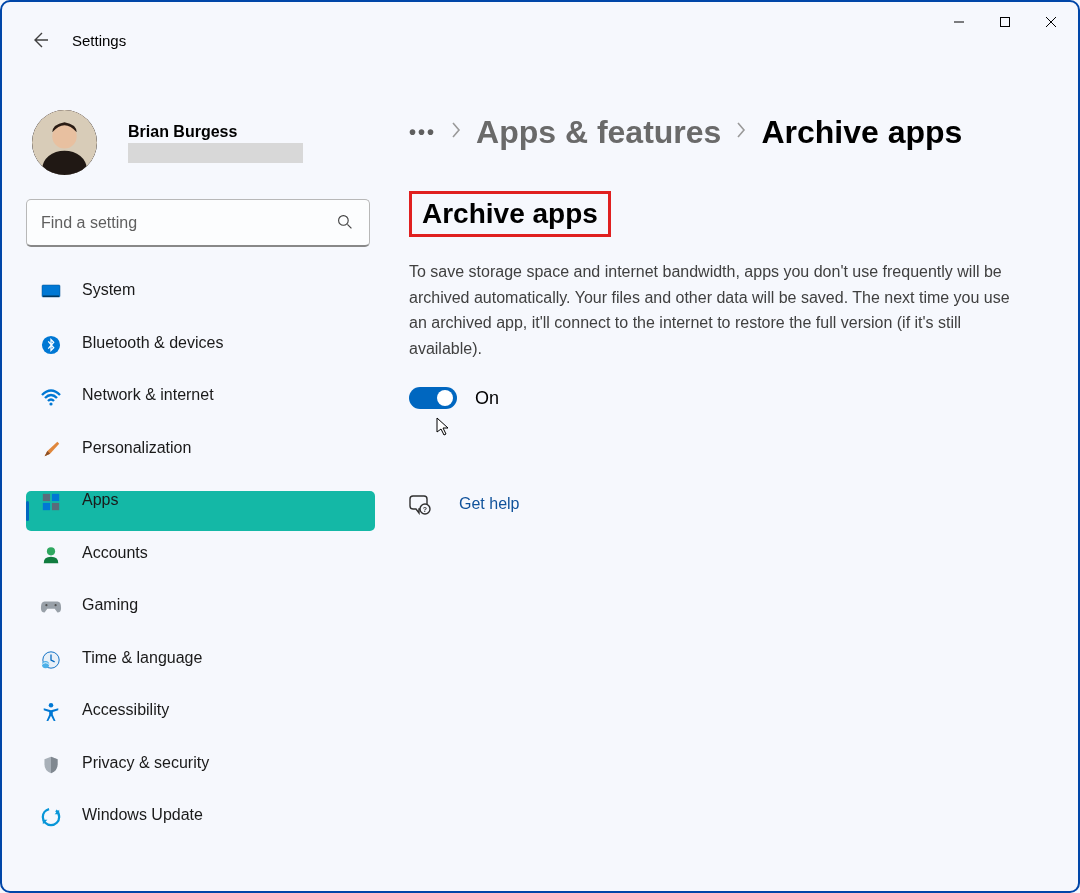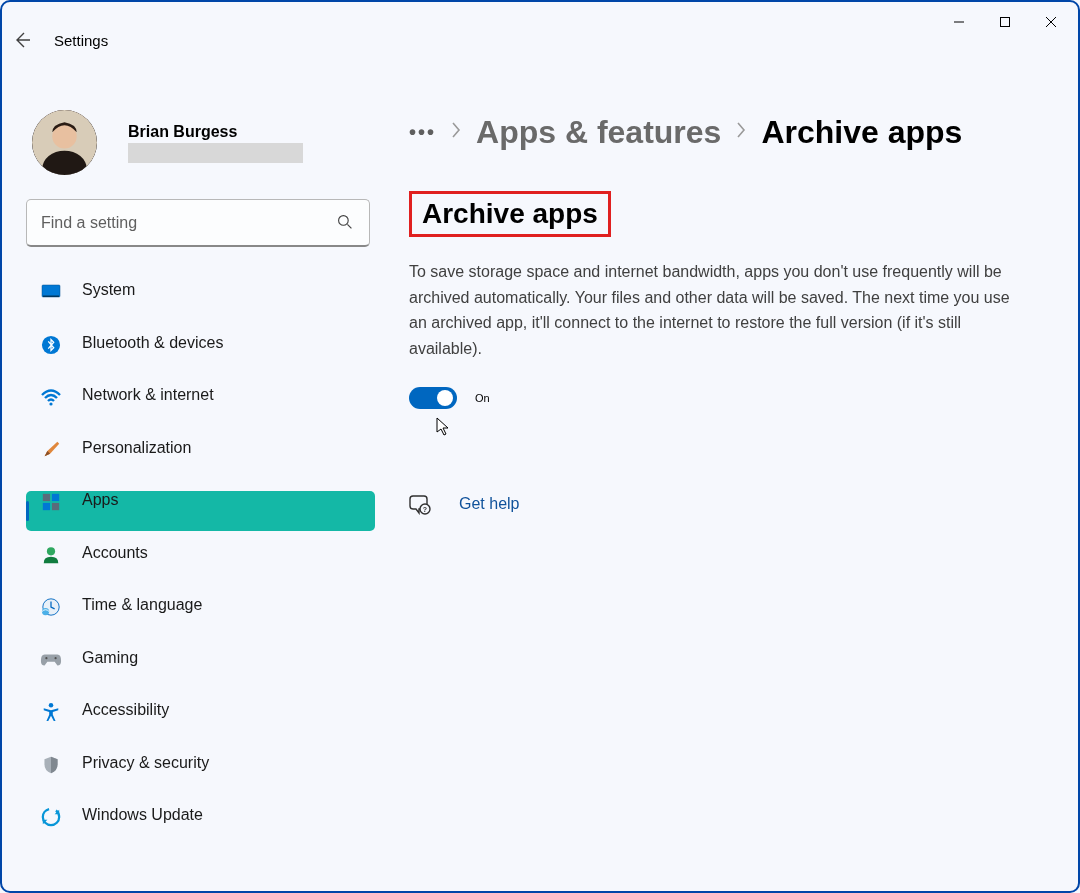--- a/index.html
+++ b/index.html
@@ -1,20 +1,20 @@
 <!DOCTYPE html>
 <html><head>
   <meta charset="utf-8">
   <style>
     * { box-sizing: border-box; margin: 0; padding: 0; font-family: "Segoe UI", -apple-system, sans-serif; }
     body { background: #f6f8fd; width: 1080px; height: 893px; overflow: hidden; position: relative; border: 2px solid #0046a8; border-radius: 10px; }
     .titlebar { display: flex; justify-content: flex-end; align-items: center; height: 40px; padding-right: 4px; }
     .titlebar .win-btn { width: 46px; height: 32px; display: flex; align-items: center; justify-content: center; cursor: pointer; }
     .titlebar .win-btn svg { stroke: #000; }
-    .app-header { position: absolute; left: 6px; top: 24px; display: flex; align-items: center; gap: 18px; }
+    .app-header { position: absolute; left: 24px; top: 24px; display: flex; align-items: center; gap: 18px; }
     .back-btn { display: flex; align-items: center; justify-content: center; width: 28px; height: 28px; cursor: pointer; }
     .app-title { font-size: 15px; color: #000; }
     .layout { display: flex; padding-top: 68px; height: calc(100% - 40px); }
     .sidebar { width: 385px; padding-left: 24px; padding-right: 12px; flex-shrink: 0; }
     .profile { display: flex; align-items: center; gap: 31px; margin-bottom: 24px; padding-left: 6px; }
     .avatar { width: 65px; height: 65px; border-radius: 50%; background: radial-gradient(circle at 50% 30%, #f0c8a8 0%, #f0c8a8 28%, #3a2820 28%, #3a2820 45%, #1a1310 45%); background-color: #c8b8a0; display:flex; align-items:flex-end; justify-content:center; overflow:hidden; }
     .avatar svg { width:100%; height:100%; }
     .profile-info { }
     .profile-name { font-weight: 600; font-size: 16px; color: #000; }
     .profile-email { background: #d8d8d8; width: 175px; height: 20px; margin-top: 2px; }
@@ -33,21 +33,21 @@
     .breadcrumb .dots { color: #5f5f5f; letter-spacing: 2px; font-weight: bold; font-size: 20px; cursor:pointer; }
     .breadcrumb .sep { color: #9a9a9a; font-size: 20px; }
     .breadcrumb .parent { color: #6a6a6a; font-weight: 600; cursor: pointer; }
     .breadcrumb .current { color: #000; font-weight: 600; }
     .section-heading { font-size: 28px; font-weight: 600; margin-bottom: 22px; padding: 4px 10px; border: 3px solid #e02020; display: inline-block; margin-left: 22px; }
     .section-heading-wrap { }
     .description { font-size: 16px; color: #404040; line-height: 1.6; max-width: 610px; margin-bottom: 26px; margin-left: 22px; }
     .toggle-row { display: flex; align-items: center; gap: 18px; margin-left: 22px; margin-bottom: 8px; }
     .toggle { width: 48px; height: 22px; background: #0067c0; border-radius: 11px; position: relative; cursor: pointer; }
     .toggle .thumb { width: 16px; height: 16px; background: #fff; border-radius: 50%; position: absolute; top: 3px; right: 4px; }
-    .toggle-label { font-size: 11px; color: #000; }
+    .toggle-label { font-size: 18px; color: #000; }
     .cursor-ptr { margin-left: 48px; margin-bottom: 52px; width: 16px; }
     .help-row { display: flex; align-items: center; gap: 28px; margin-left: 22px; margin-top: 46px; }
     .help-icon { width: 22px; height: 22px; display:inline-flex; }
     .help-link { color: #10529b; font-size: 16px; cursor: pointer; }
   </style>
 </head>
 <body>
 
 <div class="titlebar">
   <div class="win-btn">
@@ -159,38 +159,38 @@
         <span class="nav-icon">
           <svg viewBox="0 0 22 22" width="20" height="20">
               <circle cx="11" cy="7" r="4.5" fill="#2fa860"></circle>
               <path d="M3 20 Q3 13 11 13 Q19 13 19 20 Z" fill="#107c3f"></path>
             </svg>
         </span>
         <span class="nav-label">Accounts</span>
       </li>
       <li class="nav-item">
         <span class="nav-icon">
+          <svg viewBox="0 0 24 16" width="24" height="16">
+              <path d="M5 2 L19 2 Q23 2 23 9 Q23 14 19 14 L16 10 L8 10 L5 14 Q1 14 1 9 Q1 2 5 2 Z" fill="#98a0a8"></path>
+              <circle cx="17" cy="6" r="1.2" fill="#505050"></circle>
+              <circle cx="7" cy="6" r="1.2" fill="#505050"></circle>
+            </svg>
+        </span>
+        <span class="nav-label">Gaming</span>
+      </li>
+      <li class="nav-item">
+        <span class="nav-icon">
           <svg viewBox="0 0 22 22" width="20" height="20">
               <circle cx="11" cy="11" r="9" fill="#e8f0f8" stroke="#0067c0" stroke-width="1"></circle>
               <path d="M11 5 L11 11 L15 13" fill="none" stroke="#0067c0" stroke-width="1.4"></path>
               <circle cx="5" cy="16" r="4" fill="#4cb0e8"></circle>
               <path d="M1 16 Q5 12 9 16" fill="none" stroke="#fff" stroke-width="1"></path>
             </svg>
         </span>
         <span class="nav-label">Time &amp; language</span>
-      </li>
-      <li class="nav-item">
-        <span class="nav-icon">
-          <svg viewBox="0 0 24 16" width="24" height="16">
-              <path d="M5 2 L19 2 Q23 2 23 9 Q23 14 19 14 L16 10 L8 10 L5 14 Q1 14 1 9 Q1 2 5 2 Z" fill="#98a0a8"></path>
-              <circle cx="17" cy="6" r="1.2" fill="#505050"></circle>
-              <circle cx="7" cy="6" r="1.2" fill="#505050"></circle>
-            </svg>
-        </span>
-        <span class="nav-label">Gaming</span>
       </li>
       <li class="nav-item">
         <span class="nav-icon">
           <svg viewBox="0 0 22 22" width="20" height="20">
               <circle cx="11" cy="3.5" r="2.5" fill="#0078d4"></circle>
               <path d="M3 7 L11 9 L19 7 L19 9 L13 11 L13 14 L16 21 L14 21 L11 15 L8 21 L6 21 L9 14 L9 11 L3 9 Z" fill="#0078d4"></path>
             </svg>
         </span>
         <span class="nav-label">Accessibility</span>
       </li>

